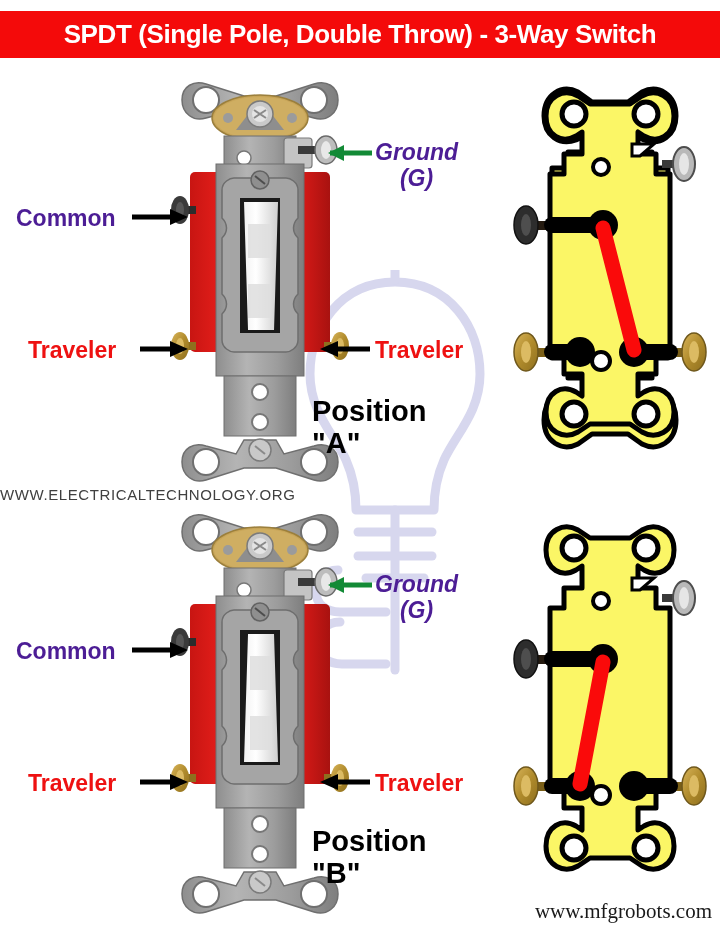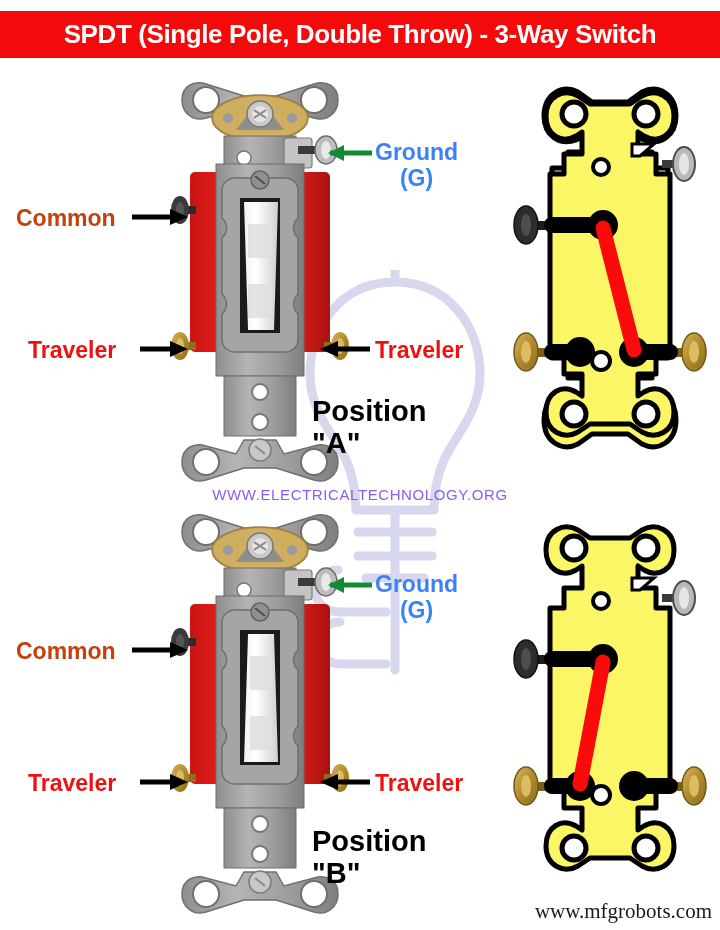--- a/index.html
+++ b/index.html
@@ -24,31 +24,31 @@
     font-size:26px;
     font-weight:bold;
     letter-spacing:-0.4px;
     white-space:nowrap;
     font-family:"Liberation Sans", sans-serif;
   }
 
   
   .watermark-bulb{position:absolute;left:300px;top:270px;width:190px;height:430px;pointer-events:none;}
   .watermark-text{
-    position:absolute;left:0;top:486px;width:720px;text-align:center;
-    color:#8b5cf6;font-size:15px;letter-spacing:0.6px;
+    position:absolute;left:0;top:486px;width:720px;
+    color:#404040;font-size:15px;letter-spacing:0.6px;
     font-family:"Liberation Sans", sans-serif;
   }
 
   
   .lbl{position:absolute;font-weight:bold;white-space:nowrap;font-family:"Liberation Sans", sans-serif;}
-  .lbl-common{font-size:23px;color:#c2410c;}
+  .lbl-common{font-size:23px;color:#4c1d95;}
   .lbl-traveler{font-size:23px;color:#ee1111;}
   .lbl-traveler-b{font-size:23px;color:#ee1111;}
-  .lbl-ground{font-size:23px;color:#3b82f6;text-align:center;line-height:1.12;}
+  .lbl-ground{font-size:23px;color:#4c1d95;text-align:center;line-height:1.12;font-style:italic;}
   .lbl-position{font-size:29px;color:#000;text-align:left;line-height:1.12;font-weight:bold;}
 
   .footer-text{
     position:absolute;right:8px;bottom:6px;
     font-family:"Liberation Serif", serif;
     font-size:21px;color:#1a1a1a;
   }
 
   svg{display:block;}
   .arrow-blk{fill:#000;}

